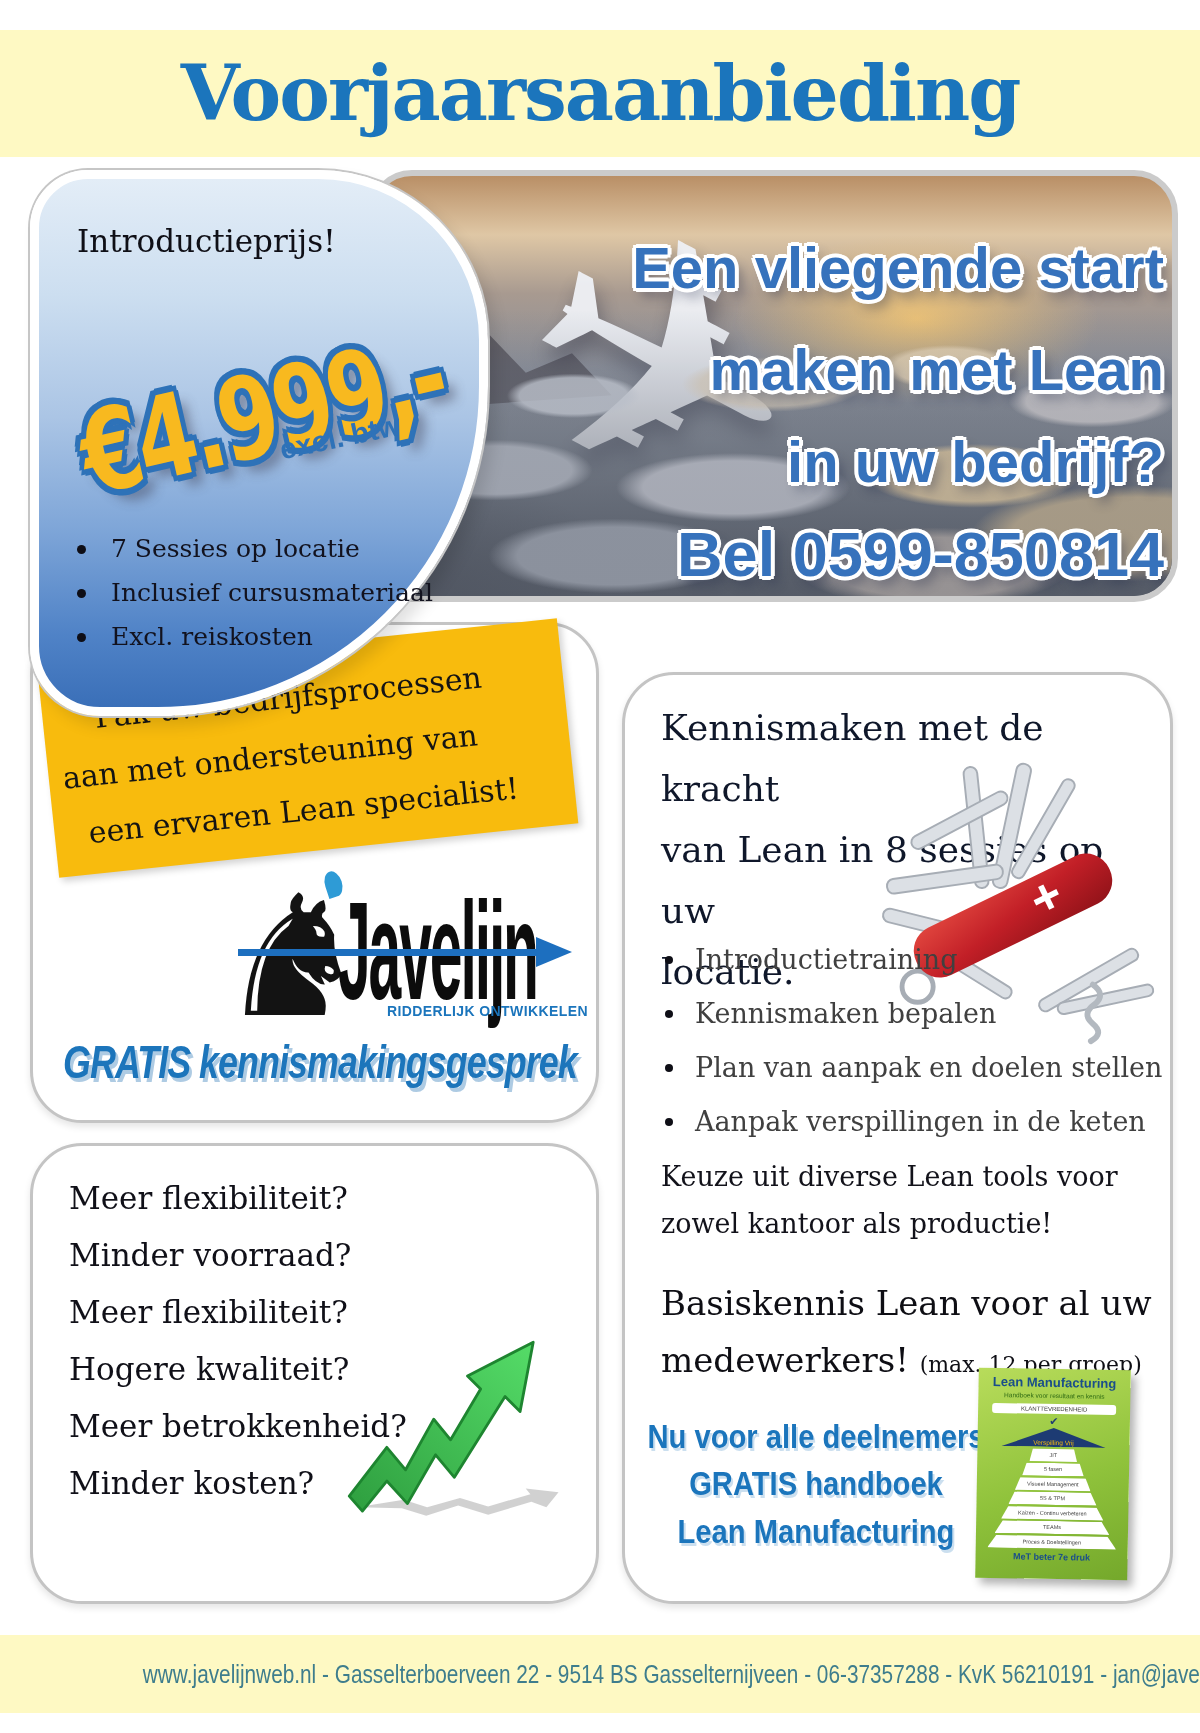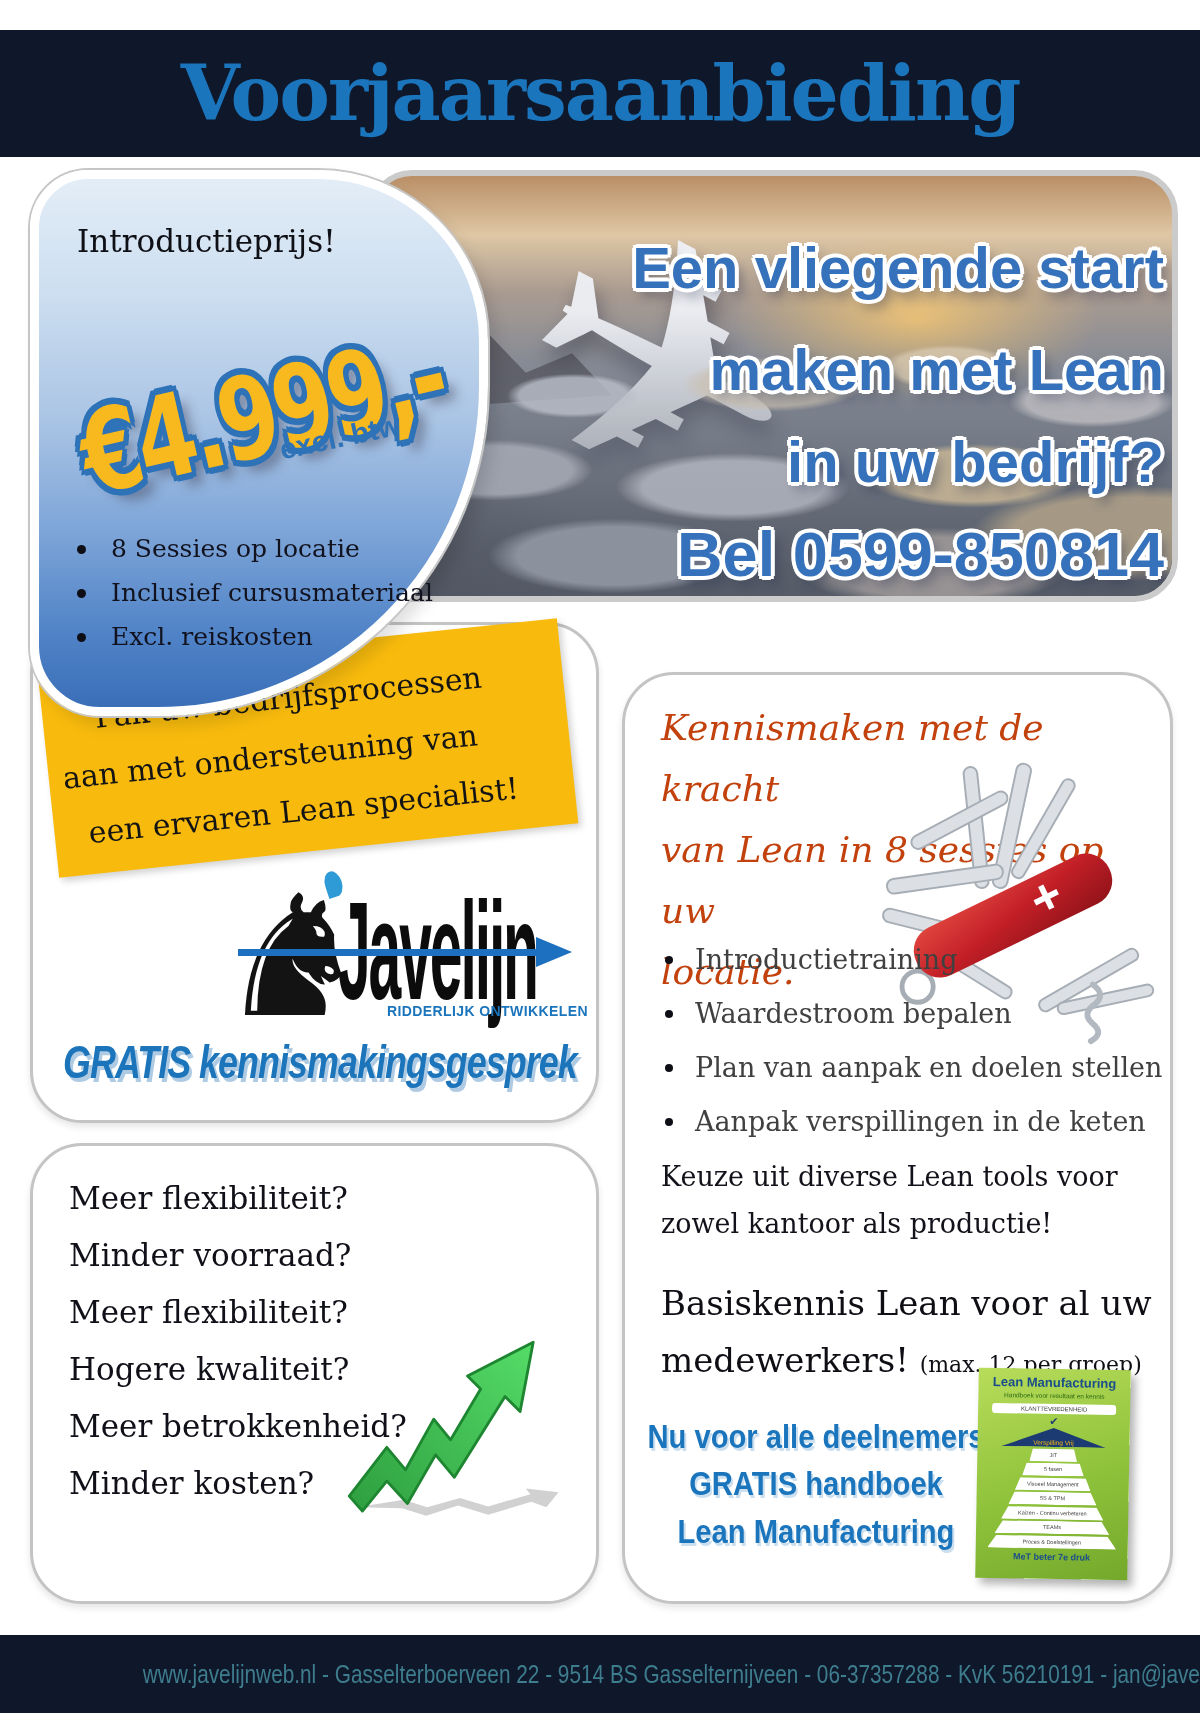--- a/index.html
+++ b/index.html
@@ -1,19 +1,19 @@
 <!DOCTYPE html>
 <html><head>
 <meta charset="utf-8">
 <style>
   html,body{margin:0;padding:0;background:#ffffff;}
   .page{position:relative;width:1200px;height:1733px;margin:0 auto;background:#ffffff;overflow:hidden;
         font-family:"DejaVu Serif",serif;}
   
-  .band{position:absolute;left:0;width:1200px;background:#0f172a;}
+  .band{position:absolute;left:0;width:1200px;background:#fef9c3;}
   .band.header{top:30px;height:127px;}
   .band.footer{top:1635px;height:78px;}
   .band-title{display:block;text-align:center;line-height:127px;font-size:76px;font-weight:bold;
         color:#1B75BC;letter-spacing:-2px;font-family:"DejaVu Serif",serif;}
   .footer-text{display:inline-block;white-space:nowrap;font-family:"Liberation Sans",sans-serif;
         font-size:26px;color:#3E7D8D;line-height:78px;transform:scale(.8,1);transform-origin:center;}
   .footer-wrap{position:absolute;left:0;right:0;text-align:center;}
   
   .hero{position:absolute;left:368px;top:170px;width:798px;height:420px;border:6px solid #CBCBCB;
         border-radius:44px;overflow:hidden;z-index:1;
@@ -95,21 +95,21 @@
   .free-offer{position:absolute;left:30px;top:412px;font-family:"Liberation Sans",sans-serif;
         font-weight:bold;font-style:italic;font-size:37px;letter-spacing:-1px;color:#1C75BB;
         transform:scale(.97,1.25);transform-origin:top left;white-space:nowrap;
         text-shadow:3px 3px 0 #AECBE3;}
   
   .questions{margin:0;padding:24px 0 0 36px;list-style:none;}
   .questions li{font-size:31px;color:#101018;line-height:57px;white-space:nowrap;}
   .growth{position:absolute;right:14px;bottom:66px;width:244px;height:228px;}
   .outro{position:absolute;left:36px;top:352px;font-size:30px;color:#101018;line-height:48px;}
   
-  .d-heading{position:absolute;left:36px;top:22px;right:14px;font-size:36px;color:#c2410c;line-height:61px;font-style:italic;}
+  .d-heading{position:absolute;left:36px;top:22px;right:14px;font-size:36px;color:#0f172a;line-height:61px;}
   .knife{position:absolute;left:242px;top:80px;width:292px;height:292px;}
   .d-bullets{position:absolute;left:36px;top:258px;margin:0;padding:0;list-style:none;}
   .d-bullets li{position:relative;padding-left:34px;font-size:27px;color:#404040;line-height:54px;white-space:nowrap;}
   .d-bullets li::before{content:"";position:absolute;left:4px;top:23px;width:8px;height:8px;
         border-radius:50%;background:#0E0E16;}
   .d-note{position:absolute;left:36px;top:478px;font-size:27px;color:#12121A;line-height:47px;}
   .d-sub{position:absolute;left:36px;top:572px;font-size:34px;color:#0E0E14;line-height:57px;margin-top:28px;}
   .d-sub .small{font-size:22px;letter-spacing:0;}
   .promo{position:absolute;left:6px;top:738px;width:370px;text-align:center;
         font-family:"Liberation Sans",sans-serif;font-weight:bold;font-size:31px;line-height:44px;
@@ -153,21 +153,21 @@
       <div class="hero-line l2">in uw bedrijf?</div>
       <div class="hero-line l3">Bel 0599-850814</div>
     </div>
   </div>
 
   <div class="blob">
     <div class="blob-heading">Introductieprijs!</div>
     <div class="blob-price">€4.999,-</div>
     <div class="blob-note">excl. btw</div>
     <ul class="blob-bullets">
-      <li>8 Sessies op locatie</li>
+      <li>7 Sessies op locatie</li>
       <li>Inclusief cursusmateriaal</li>
       <li>Excl. reiskosten</li>
     </ul>
   </div>
 
   <div class="card intro">
     <div class="banner">
       <div class="banner-line b0">Pak uw bedrijfsprocessen</div>
       <div class="banner-line b1">aan met ondersteuning van</div>
       <div class="banner-line b2">een ervaren Lean specialist!</div>
@@ -234,21 +234,21 @@
       <path d="M232,236 q14,10 2,20 q-14,10 -2,20 q12,10 -2,18" fill="none" stroke="#B3B9C0" stroke-width="6" stroke-linecap="round"></path>
       <g transform="rotate(-26 150 165)">
         <rect x="40" y="138" width="220" height="54" rx="26" fill="url(#kg)"></rect>
         <rect x="186" y="150" width="6" height="26" fill="#ffffff"></rect>
         <rect x="176" y="160" width="26" height="6" fill="#ffffff"></rect>
       </g>
     </svg>
 
     <ul class="d-bullets">
       <li>Introductietraining</li>
-      <li>Waardestroom bepalen</li>
+      <li>Kennismaken bepalen</li>
       <li>Plan van aanpak en doelen stellen</li>
       <li>Aanpak verspillingen in de keten</li>
     </ul>
 
     <div class="d-note">
       <div>Keuze uit diverse Lean tools voor</div>
       <div>zowel kantoor als productie!</div>
     </div>
 
     <div class="d-sub">

